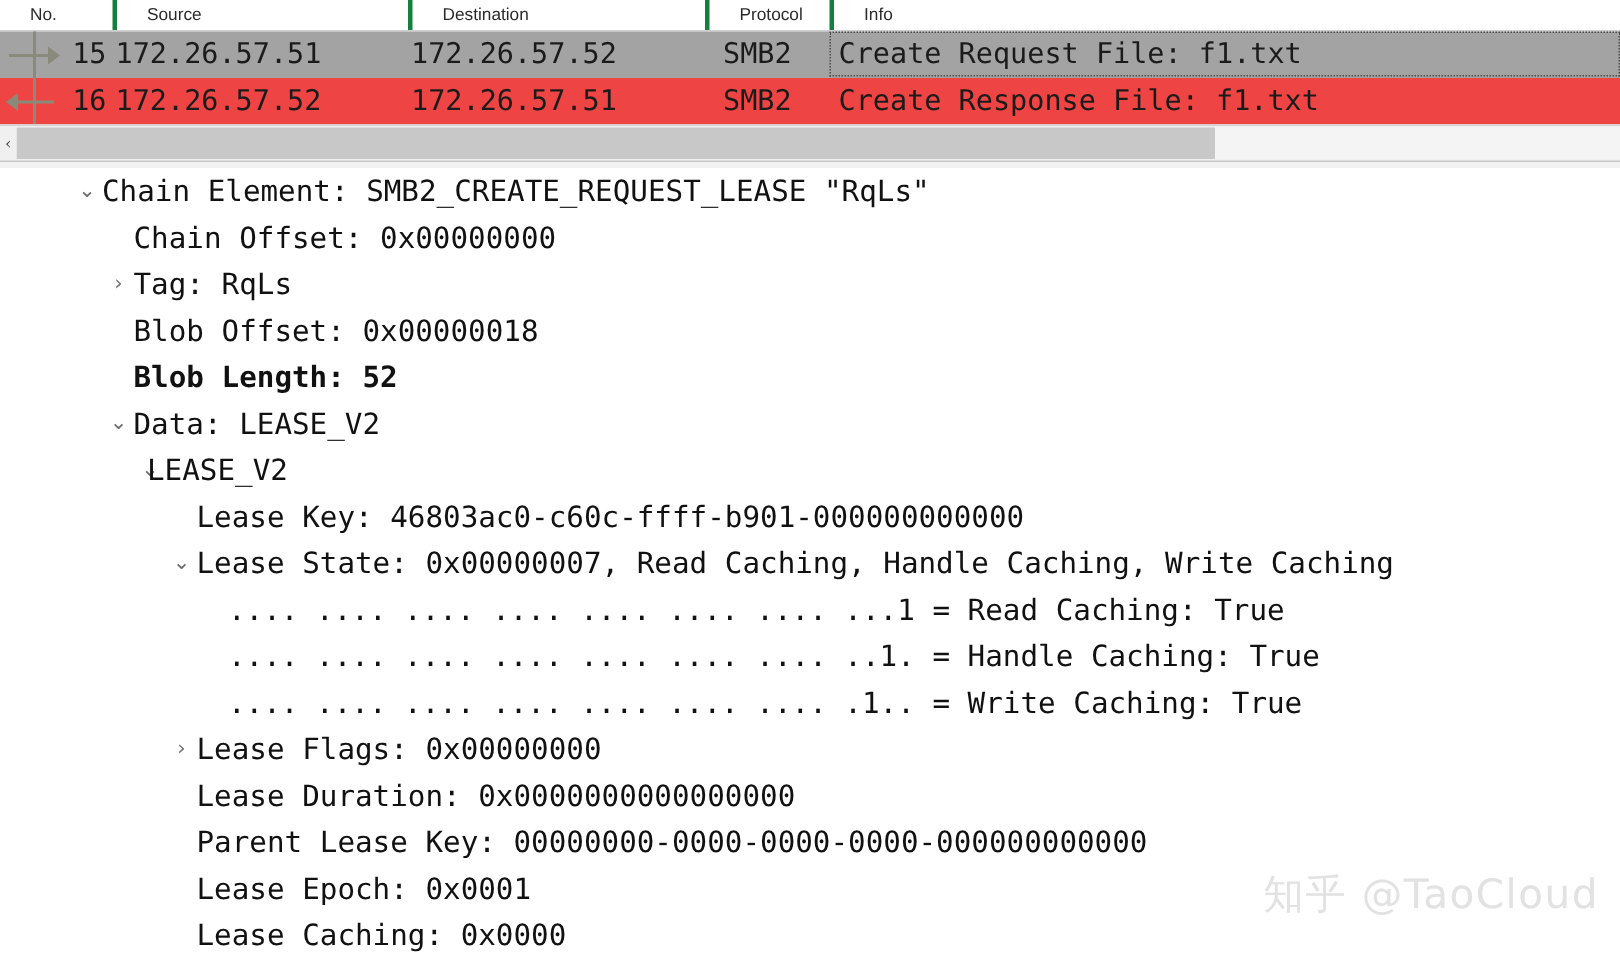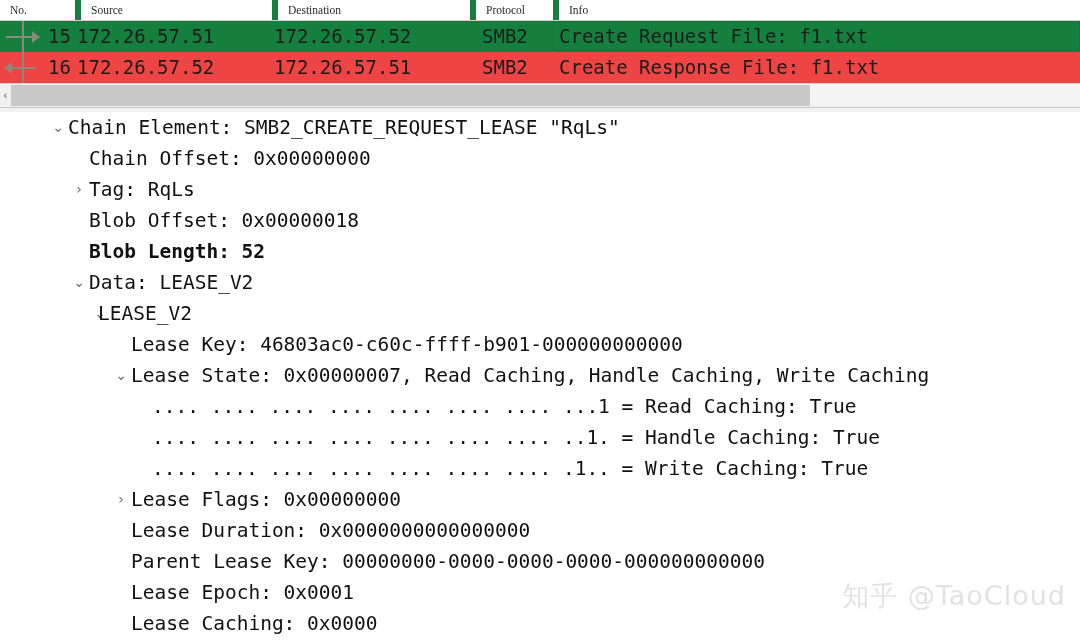--- a/index.html
+++ b/index.html
@@ -29,29 +29,29 @@
     height: 21px;
     background: #ffffff;
     border-bottom: 1px solid #cfcfcf;
     box-sizing: border-box;
   }
   .col-header {
     position: absolute;
     top: 0;
     height: 20px;
     line-height: 20px;
-    font-family: Liberation Serif, serif;
+    font-family: Liberation Sans, sans-serif;
     font-size: 11.5px;
     color: #2a2a2a;
-    padding-left: 10px;
+    padding-left: 20px;
     box-sizing: border-box;
     white-space: nowrap;
     overflow: hidden;
   }
-  .col-header.divided { border-left: 6px solid #15803d; }
+  .col-header.divided { border-left: 3px solid #15803d; }
 
   .pkt-rows {
     position: relative;
     height: 62px;
   }
   .pkt-row {
     position: relative;
     height: 31px;
     width: 1080px;
     box-sizing: border-box;
@@ -211,21 +211,21 @@
 
   <div class="col-headers" id="col-headers">
       <div class="col-header" style="left: 0px; width: 75px;">No.</div>
       <div class="col-header divided" style="left: 75px; width: 197px;">Source</div>
       <div class="col-header divided" style="left: 272px; width: 198px;">Destination</div>
       <div class="col-header divided" style="left: 470px; width: 83px;">Protocol</div>
       <div class="col-header divided" style="left: 553px; width: 527px;">Info</div>
     </div>
 
   <div class="pkt-rows" id="pkt-rows">
-      <div class="pkt-row" style="background: #15803d;">
+      <div class="pkt-row" style="background: #a3a3a3;">
         <div class="dir-gutter">
           <div class="dir-vline"></div>
           <div class="dir-stem"></div>
           <div class="dir-head right"></div>
         </div>
         <div class="cell c-no">15</div>
         <div class="cell c-src">172.26.57.51</div>
         <div class="cell c-dst">172.26.57.52</div>
         <div class="cell c-proto">SMB2</div>
         <div class="cell c-info">Create Request File: f1.txt</div>

